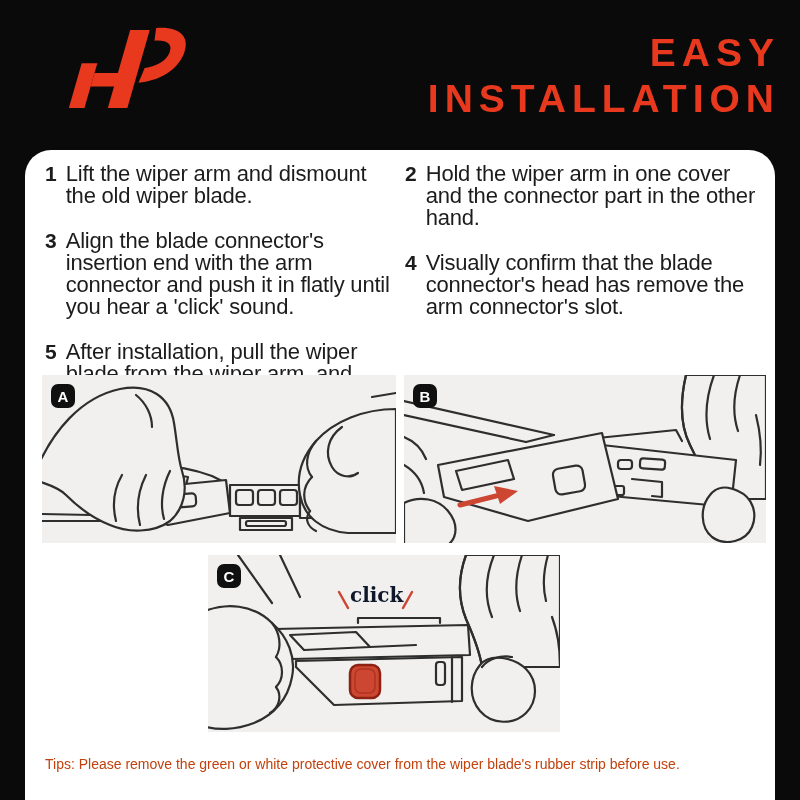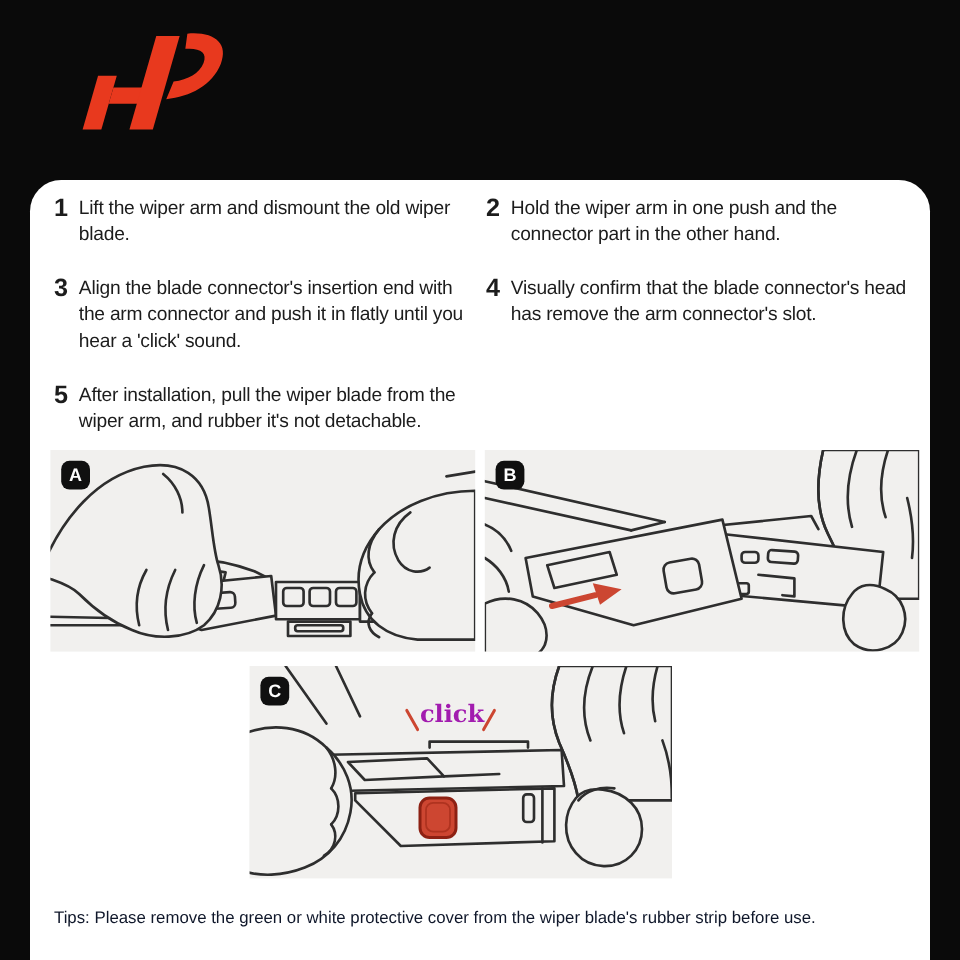--- a/index.html
+++ b/index.html
@@ -15,36 +15,36 @@
   
   .card{position:absolute;left:25px;top:150px;width:750px;height:650px;background:#ffffff;
         border-radius:26px 26px 0 0;}
 
   
   .col{position:absolute;top:13px;}
   .col1{left:20px;width:352px;}
   .col2{left:380px;width:352px;}
   .step{display:flex;gap:9px;margin-bottom:23px;color:#1c1c1c;}
   .step .num{font-weight:700;font-size:21px;line-height:22px;}
-  .step .txt{font-size:16px;line-height:22px;letter-spacing:-0.2px;}
+  .step .txt{font-size:22px;line-height:22px;letter-spacing:-0.2px;}
 
   
   .panel{position:absolute;background:#f1f0ee;}
   .panel svg{position:absolute;left:0;top:0;width:100%;height:100%;}
   .panel-a{left:17px;top:225px;width:354px;height:168px;}
   .panel-b{left:379px;top:225px;width:362px;height:168px;}
   .panel-c{left:183px;top:405px;width:352px;height:177px;}
   .badge{position:absolute;left:9px;top:9px;width:24px;height:24px;background:#101010;
          border-radius:7px;color:#ffffff;font-weight:700;font-size:15px;
          display:flex;align-items:center;justify-content:center;z-index:3;}
-  .click-note{position:absolute;left:142px;top:28px;z-index:2;color:#a21caf;
+  .click-note{position:absolute;left:142px;top:28px;z-index:2;color:#0f172a;
               font-family:"DejaVu Serif",serif;font-weight:700;font-size:20px;}
 
   
-  .tips{position:absolute;left:20px;top:606px;font-size:14px;color:#0f172a;letter-spacing:0;}
+  .tips{position:absolute;left:20px;top:606px;font-size:14px;color:#c2410c;letter-spacing:0;}
 
   
   .ln{fill:none;stroke:#2e2e2e;stroke-width:2.2;stroke-linecap:round;stroke-linejoin:round;}
   .fl{fill:#f1f0ee;stroke:#2e2e2e;stroke-width:2.2;stroke-linecap:round;stroke-linejoin:round;}
   .red-fill{fill:#cc4631;}
   .red-ln{fill:none;stroke:#cc4631;stroke-width:5;stroke-linecap:round;}
   .red-thin{fill:none;stroke:#cc4631;stroke-width:2.5;stroke-linecap:round;}
 </style>
 </head>
 <body>
@@ -53,20 +53,24 @@
 
   <svg class="logo" viewBox="0 0 160 90">
     <g fill="#e8391e" transform="translate(16,0) skewX(-16)">
       <rect x="28" y="40" width="16" height="46"></rect>
       <rect x="44" y="50" width="25" height="14"></rect>
       <rect x="68" y="6" width="20" height="80"></rect>
       <path d="M94 4 C116 2 132 12 130 30 C128 48 112 58 92 60 L94 45 C106 43 114 38 115 29 C116 20 108 16 96 17 Z"></path>
     </g>
   </svg>
 
+  <div class="title">
+    <div>EASY</div>
+    <div>INSTALLATION</div>
+  </div>
 
   <div class="card">
 
     <div class="col col1">
       <div class="step">
         <span class="num">1</span>
         <span class="txt">Lift the wiper arm and dismount the old wiper blade.</span>
       </div>
       <div class="step">
         <span class="num">3</span>
@@ -74,21 +78,21 @@
       </div>
       <div class="step">
         <span class="num">5</span>
         <span class="txt">After installation, pull the wiper blade from the wiper arm, and rubber it's not detachable.</span>
       </div>
     </div>
 
     <div class="col col2">
       <div class="step">
         <span class="num">2</span>
-        <span class="txt">Hold the wiper arm in one push and the connector part in the other hand.</span>
+        <span class="txt">Hold the wiper arm in one cover and the connector part in the other hand.</span>
       </div>
       <div class="step">
         <span class="num">4</span>
         <span class="txt">Visually confirm that the blade connector's head has remove the arm connector's slot.</span>
       </div>
     </div>
 
     <div class="panel panel-a">
       <span class="badge">A</span>
       <svg viewBox="0 0 354 168">

